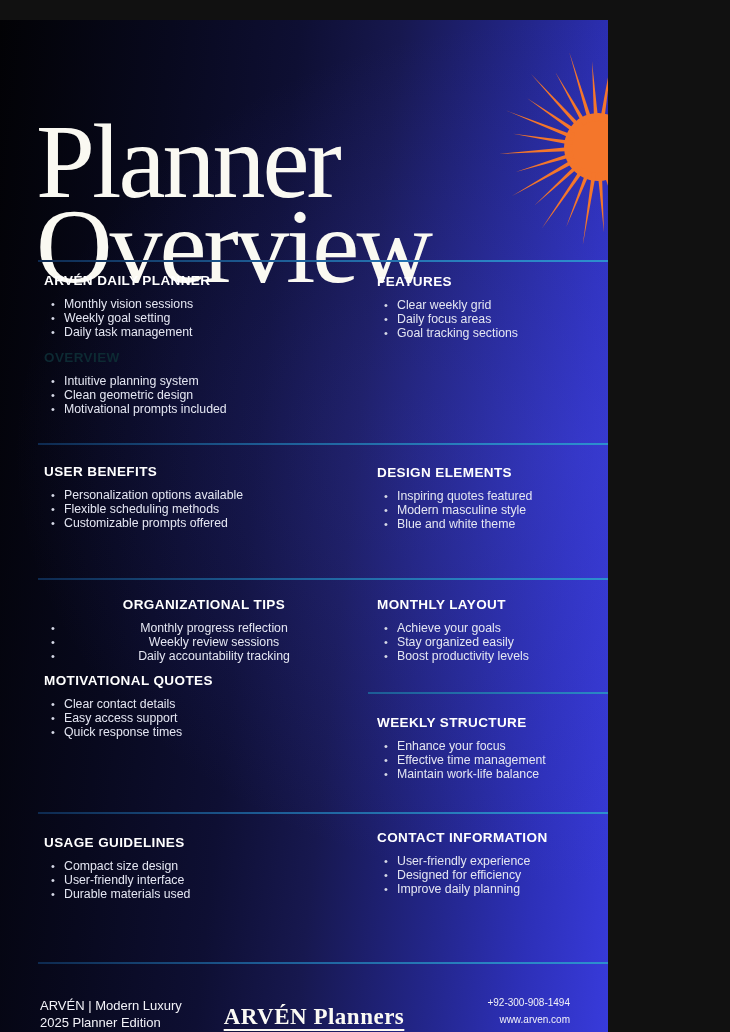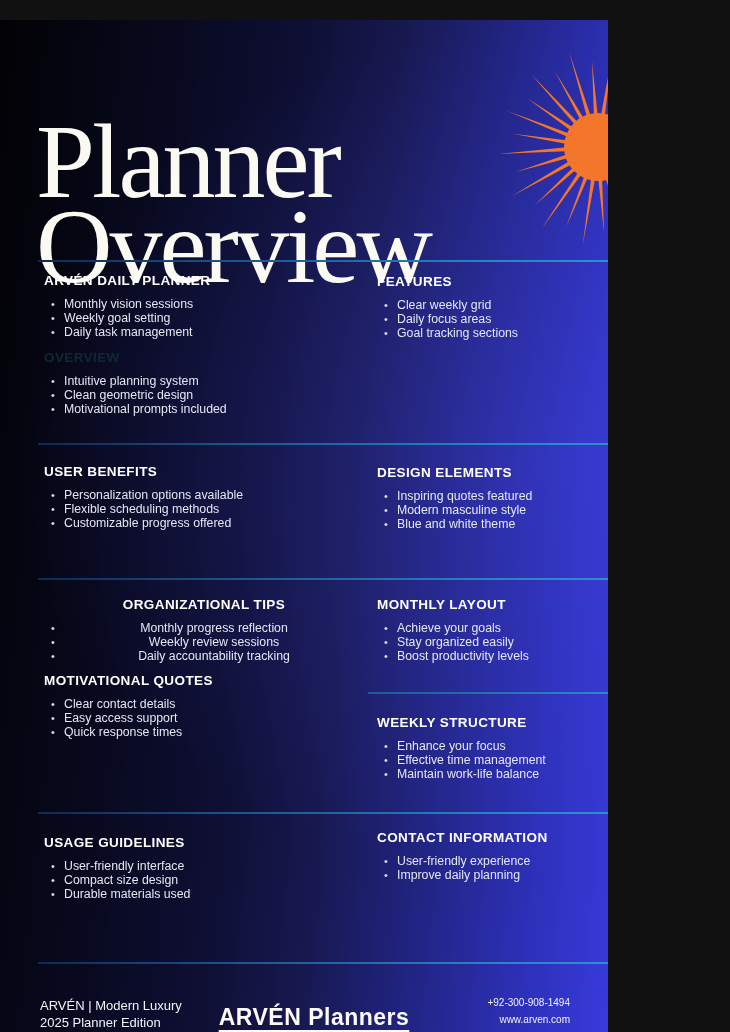--- a/index.html
+++ b/index.html
@@ -54,21 +54,21 @@
   .s-org{top:577px;text-align:center;} .s-quotes{top:653px;}
   .s-monthly{top:577px;} .s-weekly{top:695px;}
   .s-usage{top:815px;} .s-contact{top:810px;}
   
   .footer-left{
     position:absolute;left:40px;top:977px;
     font-size:13px;line-height:17px;color:#f2f2f8;
   }
   .footer-center{
     position:absolute;left:0;right:0;top:984px;text-align:center;
-    font-family:Liberation Sans, sans-serif;font-weight:700;
+    font-family:Liberation Serif, serif;font-weight:700;
     font-size:23px;letter-spacing:0.5px;color:#fbfaf4;padding-left:20px;
   }
   .footer-center .u{
     text-decoration:underline;
     text-underline-offset:5px;
     text-decoration-thickness:2px;
   }
   .footer-right{
     position:absolute;right:38px;top:975px;text-align:right;
     font-size:10px;line-height:16.5px;color:#f2f2f8;
@@ -154,21 +154,21 @@
       <li>Daily focus areas</li>
       <li>Goal tracking sections</li>
     </ul>
   </section>
 
   <section class="sec col-l s-benefits">
     <h2>USER BENEFITS</h2>
     <ul>
       <li>Personalization options available</li>
       <li>Flexible scheduling methods</li>
-      <li>Customizable progress offered</li>
+      <li>Customizable prompts offered</li>
     </ul>
   </section>
 
   <section class="sec col-r s-design">
     <h2>DESIGN ELEMENTS</h2>
     <ul>
       <li>Inspiring quotes featured</li>
       <li>Modern masculine style</li>
       <li>Blue and white theme</li>
     </ul>
@@ -206,30 +206,31 @@
     <ul>
       <li>Enhance your focus</li>
       <li>Effective time management</li>
       <li>Maintain work-life balance</li>
     </ul>
   </section>
 
   <section class="sec col-l s-usage">
     <h2>USAGE GUIDELINES</h2>
     <ul>
+      <li>Compact size design</li>
       <li>User-friendly interface</li>
-      <li>Compact size design</li>
       <li>Durable materials used</li>
     </ul>
   </section>
 
   <section class="sec col-r s-contact">
     <h2>CONTACT INFORMATION</h2>
     <ul>
       <li>User-friendly experience</li>
+      <li>Designed for efficiency</li>
       <li>Improve daily planning</li>
     </ul>
   </section>
 
   <div class="footer-left">
     <div>ARVÉN | Modern Luxury</div>
     <div>2025 Planner Edition</div>
   </div>
 
   <div class="footer-center">

